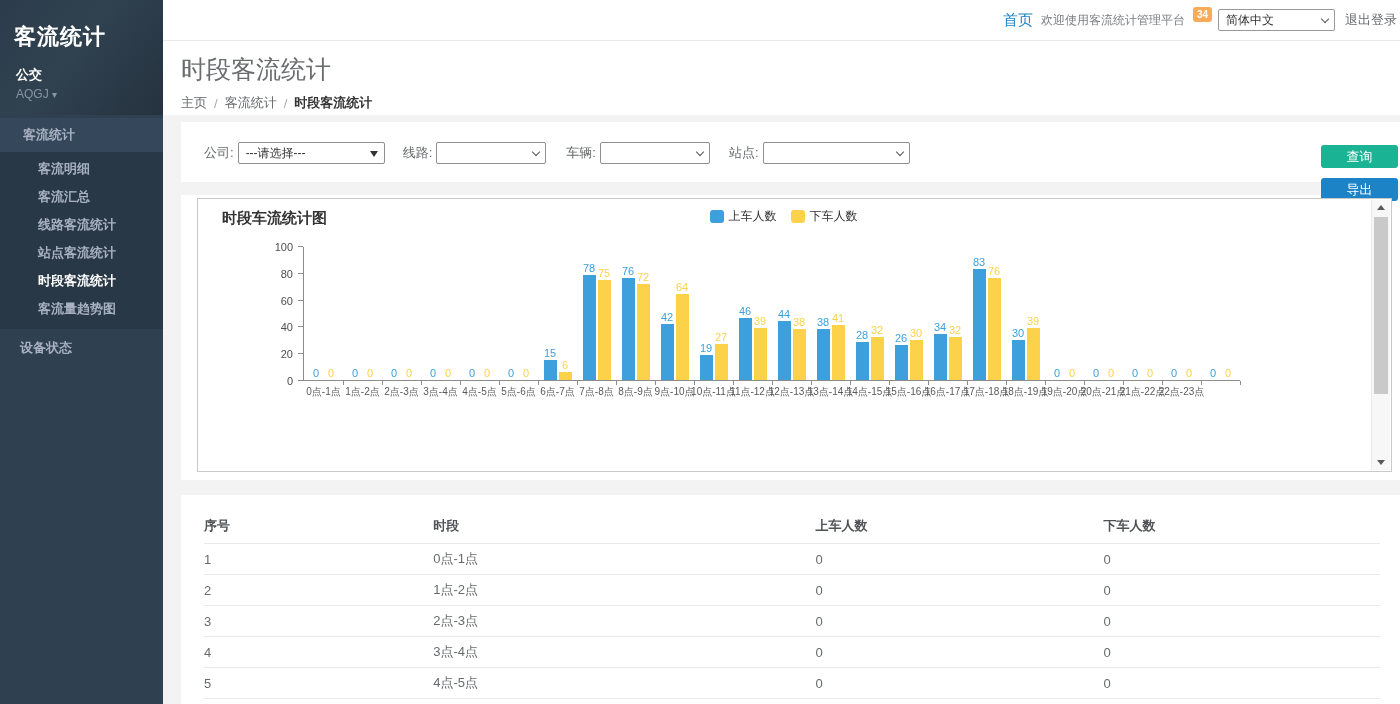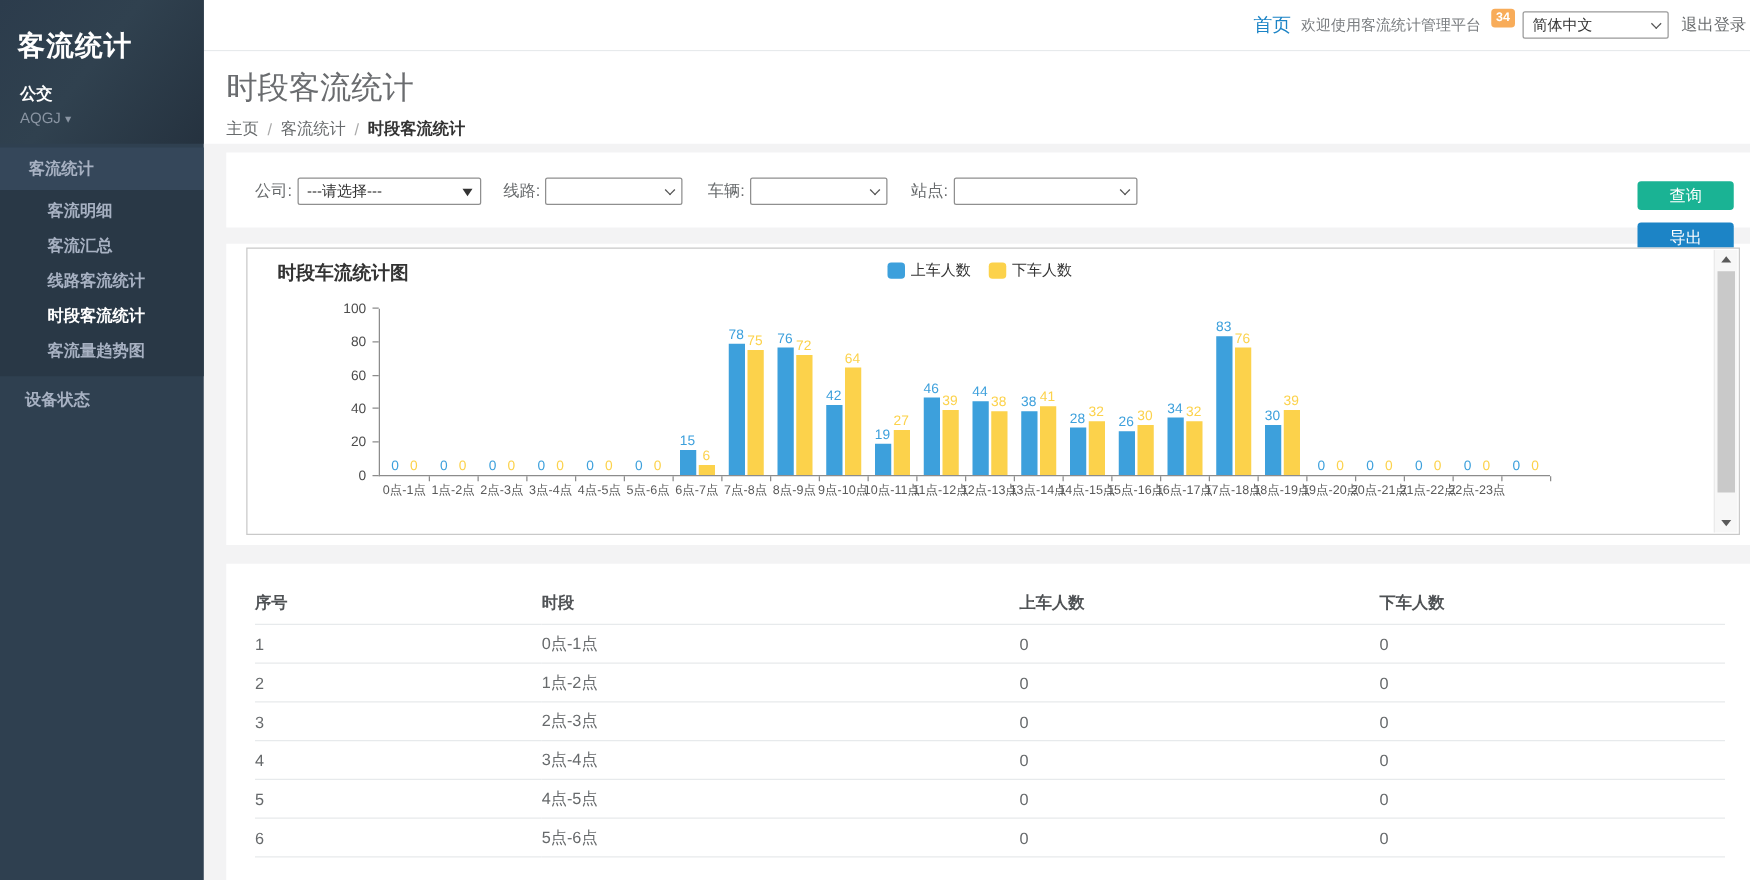--- a/index.html
+++ b/index.html
@@ -57,29 +57,29 @@
   .chev { position:absolute; right:6px; top:6px; width:6px; height:6px;
     border-right:1.6px solid #555; border-bottom:1.6px solid #555; transform:rotate(45deg); }
   .tri { position:absolute; right:6px; top:8px; width:0; height:0;
     border-left:4px solid transparent; border-right:4px solid transparent; border-top:6px solid #333; }
   .w147{width:147px;} .w110{width:110px;} .w109{width:109px;}
   .mr18{margin-right:18px;} .mr20{margin-right:20px;} .mr19{margin-right:19px;} .mr6{margin-right:6px;}
   .date-input { width:148px; height:23px; background:#eee; border:1px solid #e2e2e2;
     color:#676a6c; font-size:13px; line-height:21px; padding-left:10px; cursor:default; }
   .to-box { width:28px; height:23px; background:#fff; border:1px solid #dcdcdc;
     border-left:none; border-right:none; text-align:center; line-height:21px; color:#676a6c; }
-  .btn-col { position:absolute; right:13px; top:23px; display:flex; flex-direction:column; gap:10px; }
+  .btn-col { position:absolute; right:2px; top:23px; display:flex; flex-direction:column; gap:10px; }
   .btn { width:77px; height:23px; border:none; border-radius:3px; color:#fff;
     font-size:13px; cursor:pointer; font-family:inherit; }
   .btn-query { background:#1ab394; }
   .btn-export { background:#1c84c6; }
 
   
   .chart-card { margin-top:13px; padding:3px 8px 8px 16px; }
-  .chart-panel { position:relative; height:230px; border:1px solid #c9c9c9; background:#fff;
+  .chart-panel { position:relative; height:274px; border:1px solid #c9c9c9; background:#fff;
     padding-right:22px; overflow:hidden; }
   .chart-header { position:relative; padding:10px 0 0 24px; height:30px; }
   .chart-title { font-size:15px; font-weight:bold; color:#333; }
   .legend { position:absolute; left:50%; top:9px; transform:translateX(-50%);
     display:flex; gap:14px; align-items:center; }
   .legend-item { display:flex; align-items:center; gap:5px; cursor:pointer; }
   .legend-swatch { width:14px; height:13px; border-radius:3px; }
   .legend-label { font-size:12px; color:#333; }
 
   .chart-body { display:flex; margin-top:18px; }
@@ -126,20 +126,21 @@
       <span>AQGJ</span>
       <span class="caret">▾</span>
     </div>
   </div>
   <nav class="nav">
     <div class="nav-parent">客流统计</div>
     <ul class="submenu">
       <li>客流明细</li>
       <li>客流汇总</li>
       <li>线路客流统计</li>
+      <li>站点客流统计</li>
       <li class="active">时段客流统计</li>
       <li>客流量趋势图</li>
     </ul>
     <div class="nav-item">设备状态</div>
   </nav>
 </aside>
 
 <div class="main">
 
   <header class="topbar">

